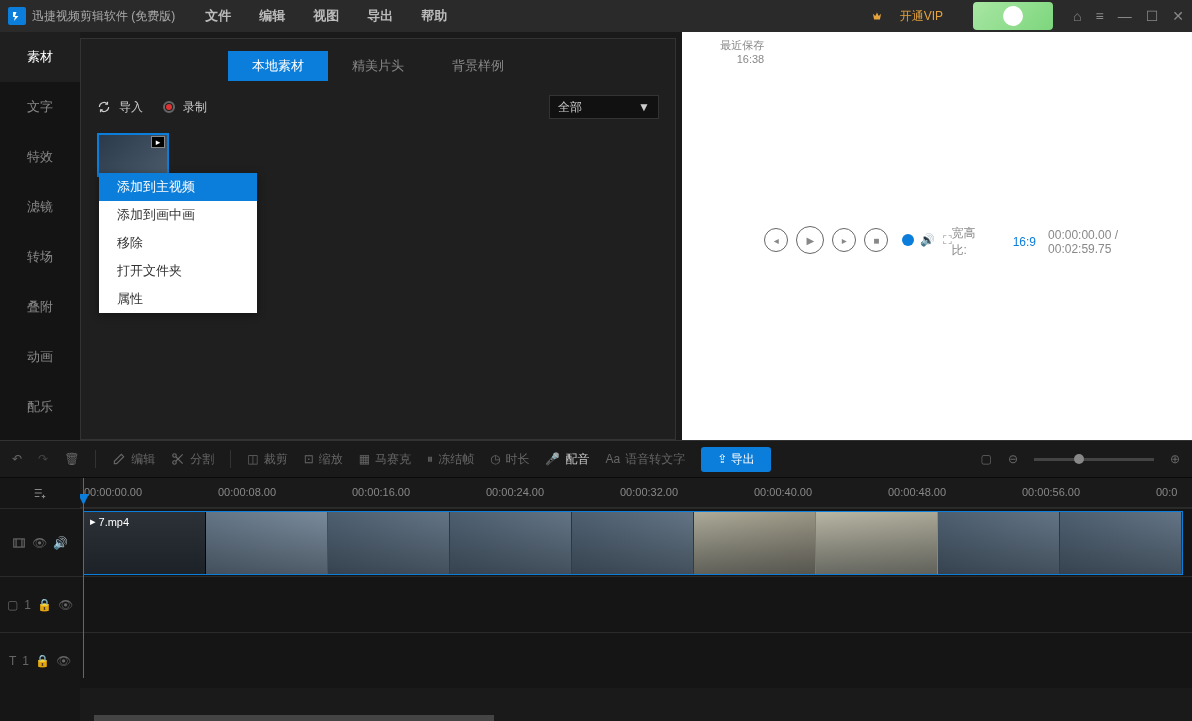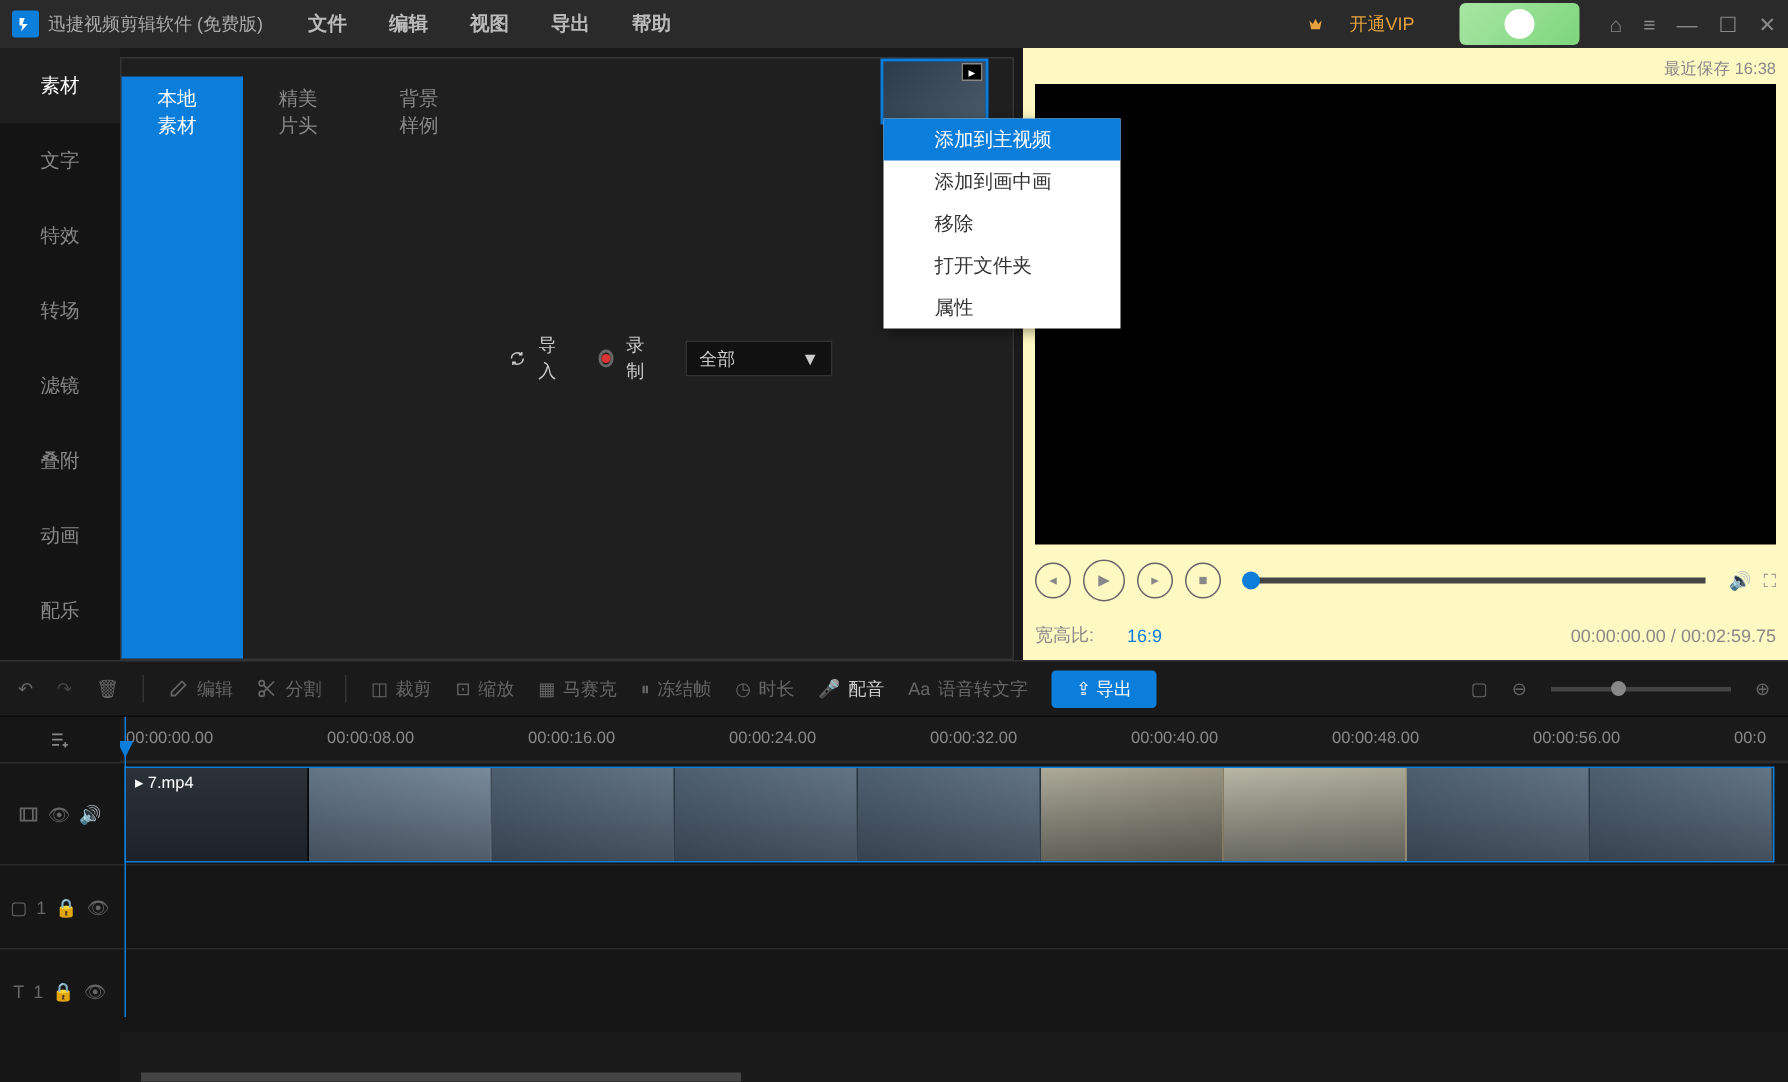--- a/index.html
+++ b/index.html
@@ -17,39 +17,39 @@
 .avatar::after { content: ""; position: absolute; top: 4px; left: 30px; width: 20px; height: 20px; background: #fff; border-radius: 50%; }
 .win-controls { display: flex; gap: 14px; color: #888; font-size: 14px; }
 .win-controls span { cursor: pointer; }
 
 .toprow { display: flex; height: 408px; }
 
 .sidebar { width: 80px; background: #141414; display: flex; flex-direction: column; }
 .sidebar .item { height: 50px; display: flex; align-items: center; justify-content: center; color: #888; font-size: 13px; cursor: pointer; }
 .sidebar .item.active { background: #1f1f1f; color: #fff; }
 
-.panel { flex: 1; background: #1f1f1f; border: 1px solid #333; margin: 6px 6px 0 0; display: flex; flex-direction: row; position: relative; }
+.panel { flex: 1; background: #1f1f1f; border: 1px solid #333; margin: 6px 6px 0 0; display: flex; flex-direction: column; position: relative; }
 .tabs { display: flex; justify-content: center; gap: 0; margin-top: 12px; }
 .tabs .tab { padding: 6px 24px; color: #888; font-size: 13px; cursor: pointer; }
 .tabs .tab.active { background: #0b7dda; color: #fff; }
 .toolbar-row { display: flex; align-items: center; padding: 14px 16px; gap: 20px; }
 .btn-import { display: flex; align-items: center; gap: 8px; color: #ccc; cursor: pointer; }
 .rec-dot { width: 12px; height: 12px; border: 2px solid #666; border-radius: 50%; display: inline-flex; align-items: center; justify-content: center; }
 .rec-dot::after { content: ""; width: 6px; height: 6px; background: #d33; border-radius: 50%; }
 .filter-select { margin-left: auto; width: 110px; height: 24px; background: #111; border: 1px solid #333; color: #ccc; padding: 0 8px; display: flex; align-items: center; justify-content: space-between; cursor: pointer; }
 
 .media-grid { padding: 0 16px; position: relative; }
 .thumb { width: 72px; height: 44px; background: linear-gradient(135deg,#2a3a4a,#4a5a6a); border: 2px solid #0b7dda; position: relative; }
 .thumb::after { content: "▸"; position: absolute; top: 1px; right: 2px; color: #fff; font-size: 9px; background: #000; width: 12px; height: 10px; text-align: center; border: 1px solid #888; }
 
 .context-menu { position: absolute; top: 40px; left: 18px; width: 158px; background: #fff; box-shadow: 0 2px 8px rgba(0,0,0,0.4); z-index: 100; }
-.context-menu .mi { padding: 5px 34px; color: #333; font-size: 13px; cursor: pointer; }
+.context-menu .mi { padding: 5px 18px; color: #333; font-size: 13px; cursor: pointer; }
 .context-menu .mi.hi { background: #0b7dda; color: #fff; }
 
-.preview { width: 510px; background: #fef9c3; padding: 6px 8px 8px 8px; display: flex; flex-direction: column; }
+.preview { width: 510px; background: #ffffff; padding: 6px 8px 8px 8px; display: flex; flex-direction: row; }
 .save-time { text-align: right; color: #888; font-size: 11px; height: 18px; }
 .video-box { flex: 1; background: #000; }
 .play-row { display: flex; align-items: center; gap: 8px; margin-top: 10px; }
 .pbtn { width: 24px; height: 24px; border: 1px solid #666; border-radius: 50%; display: flex; align-items: center; justify-content: center; color: #888; cursor: pointer; font-size: 10px; }
 .pbtn.big { width: 28px; height: 28px; }
 .progress { flex: 1; height: 4px; background: #444; position: relative; margin: 0 8px; }
 .progress::before { content: ""; position: absolute; left: -2px; top: -4px; width: 12px; height: 12px; background: #0b7dda; border-radius: 50%; }
 .info-row { display: flex; align-items: center; margin-top: 14px; color: #888; font-size: 12px; gap: 12px; }
 .info-row .ratio-val { color: #0b7dda; margin-left: 10px; }
 .info-row .time { margin-left: auto; }
@@ -118,22 +118,22 @@
     <span>☐</span>
     <span>✕</span>
   </div>
 </div>
 
 <div class="toprow">
   <div class="sidebar">
     <div class="item active">素材</div>
     <div class="item">文字</div>
     <div class="item">特效</div>
+    <div class="item">滤镜</div>
     <div class="item">转场</div>
-    <div class="item">滤镜</div>
     <div class="item">叠附</div>
     <div class="item">动画</div>
     <div class="item">配乐</div>
   </div>
 
   <div class="panel">
     <div class="tabs">
       <div class="tab active">本地素材</div>
       <div class="tab">精美片头</div>
       <div class="tab">背景样例</div>

